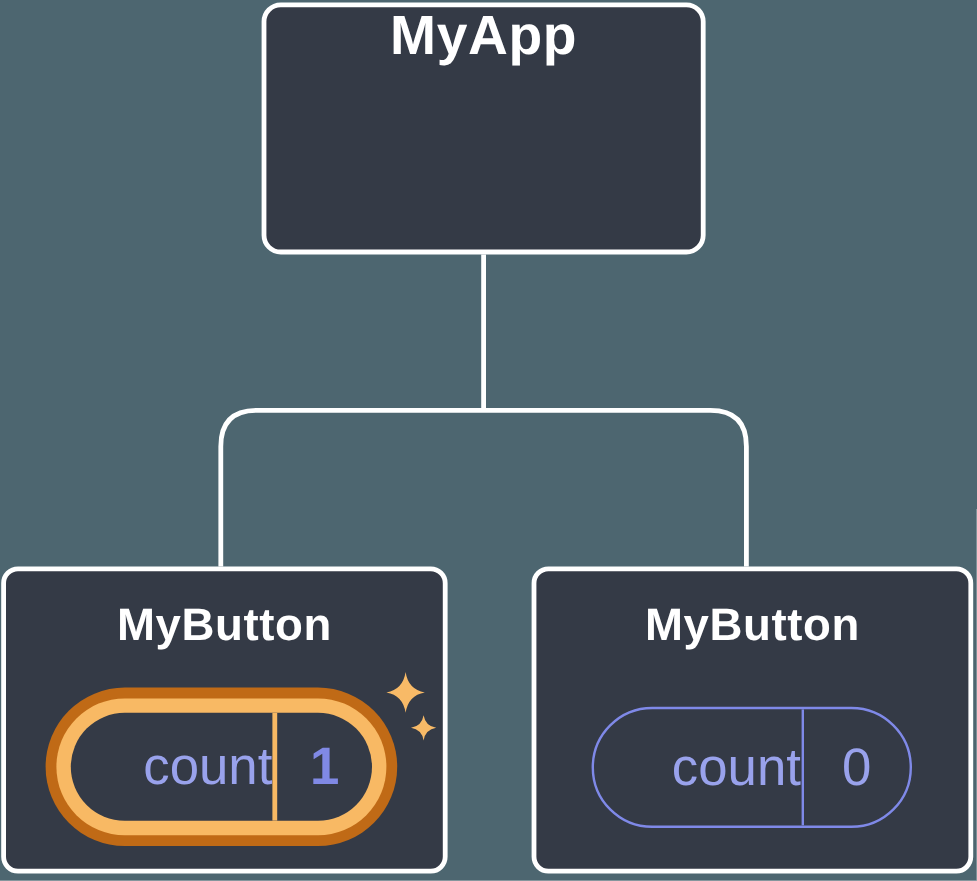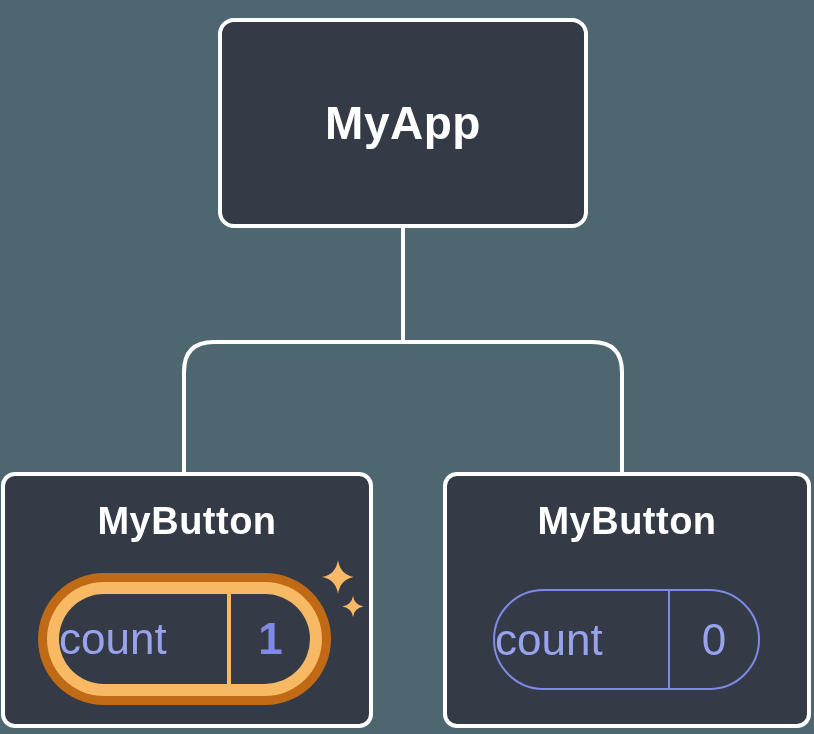--- a/index.html
+++ b/index.html
@@ -17,24 +17,24 @@
     width: 814px; height: 734px;
     pointer-events: none;
   }
   .node {
     position: absolute;
     background: #343A46;
     border: 4px solid #FFFFFF;
     box-sizing: border-box;
   }
   .node-root {
-    left: 218px; top: 18px;
+    left: 218px; top: 2px;
     width: 370px; height: 210px;
     border-radius: 16px;
-    display: flex; align-items: center; justify-content: center;
+    display: flex; align-items: flex-start; justify-content: center;
   }
   .node-child {
     top: 472px;
     width: 372px; height: 256px;
     border-radius: 14px;
   }
   .node-left  { left: 1px; }
   .node-right { left: 443px; width: 368px; }
   .node-label {
     color: #FFFFFF;
@@ -82,21 +82,21 @@
     border: 2.5px solid #7F89E8;
     border-radius: 999px;
     box-sizing: border-box;
     display: flex;
     align-items: stretch;
     overflow: hidden;
     background: #343A46;
   }
   .cell-name {
     flex: 1;
-    display: flex; align-items: center; justify-content: flex-start;
+    display: flex; align-items: center; justify-content: flex-end;
   }
   .cell-value {
     display: flex; align-items: center; justify-content: center;
   }
   .cell-value-hl    { width: 79px; }
   .cell-value-plain { width: 88px; }
   .divider-gold   { width: 4px;   background: #F8B964; }
   .divider-purple { width: 2.5px; background: #7F89E8; }
   .state-name {
     font-size: 44px;

